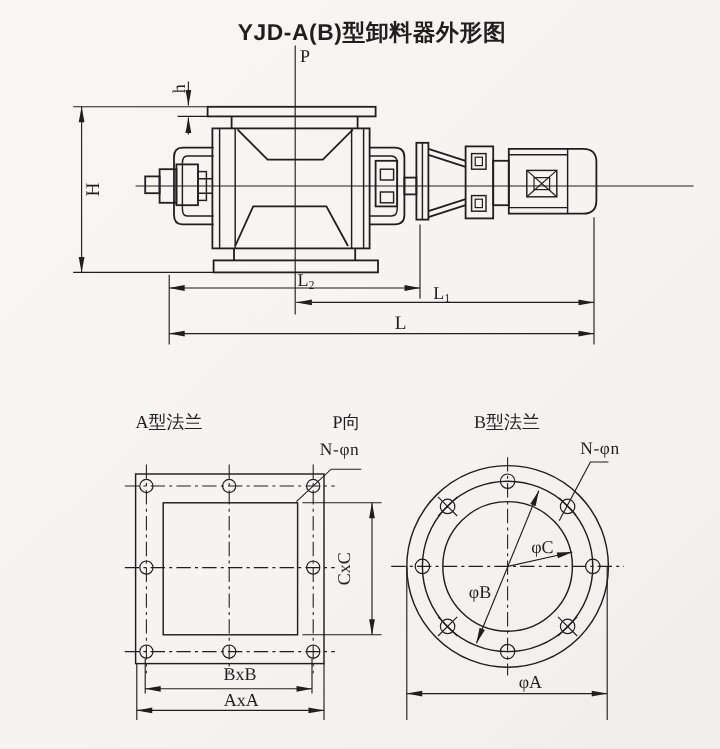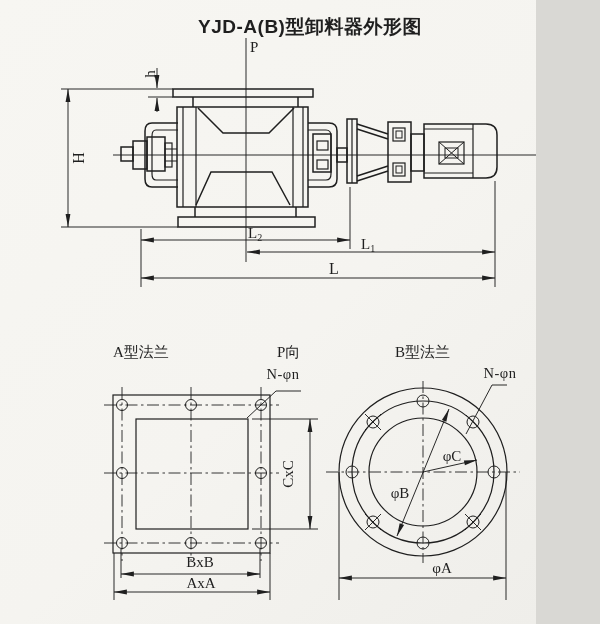--- a/index.html
+++ b/index.html
@@ -7,21 +7,21 @@
     --paper:#f6f5f1;
   }
   html,body{margin:0;padding:0;}
   body{
     width:600px;height:624px;
     background:#d9d8d4;
     font-family:"Liberation Serif","DejaVu Serif",serif;
   }
   .page{
     position:relative;
-    width:536px;height:624px;
+    width:600px;height:624px;
     background:linear-gradient(135deg,#f7f6f2 0%,#f5f4f0 55%,#efeeea 100%);
     overflow:hidden;
   }
   svg{display:block}
   svg *{vector-effect:none}
   .ln{fill:none;stroke:var(--line);}
   .w15{stroke-width:1.5;}
   .w12{stroke-width:1.2;}
   .w10{stroke-width:1;}
   .w09{stroke-width:.95;}

